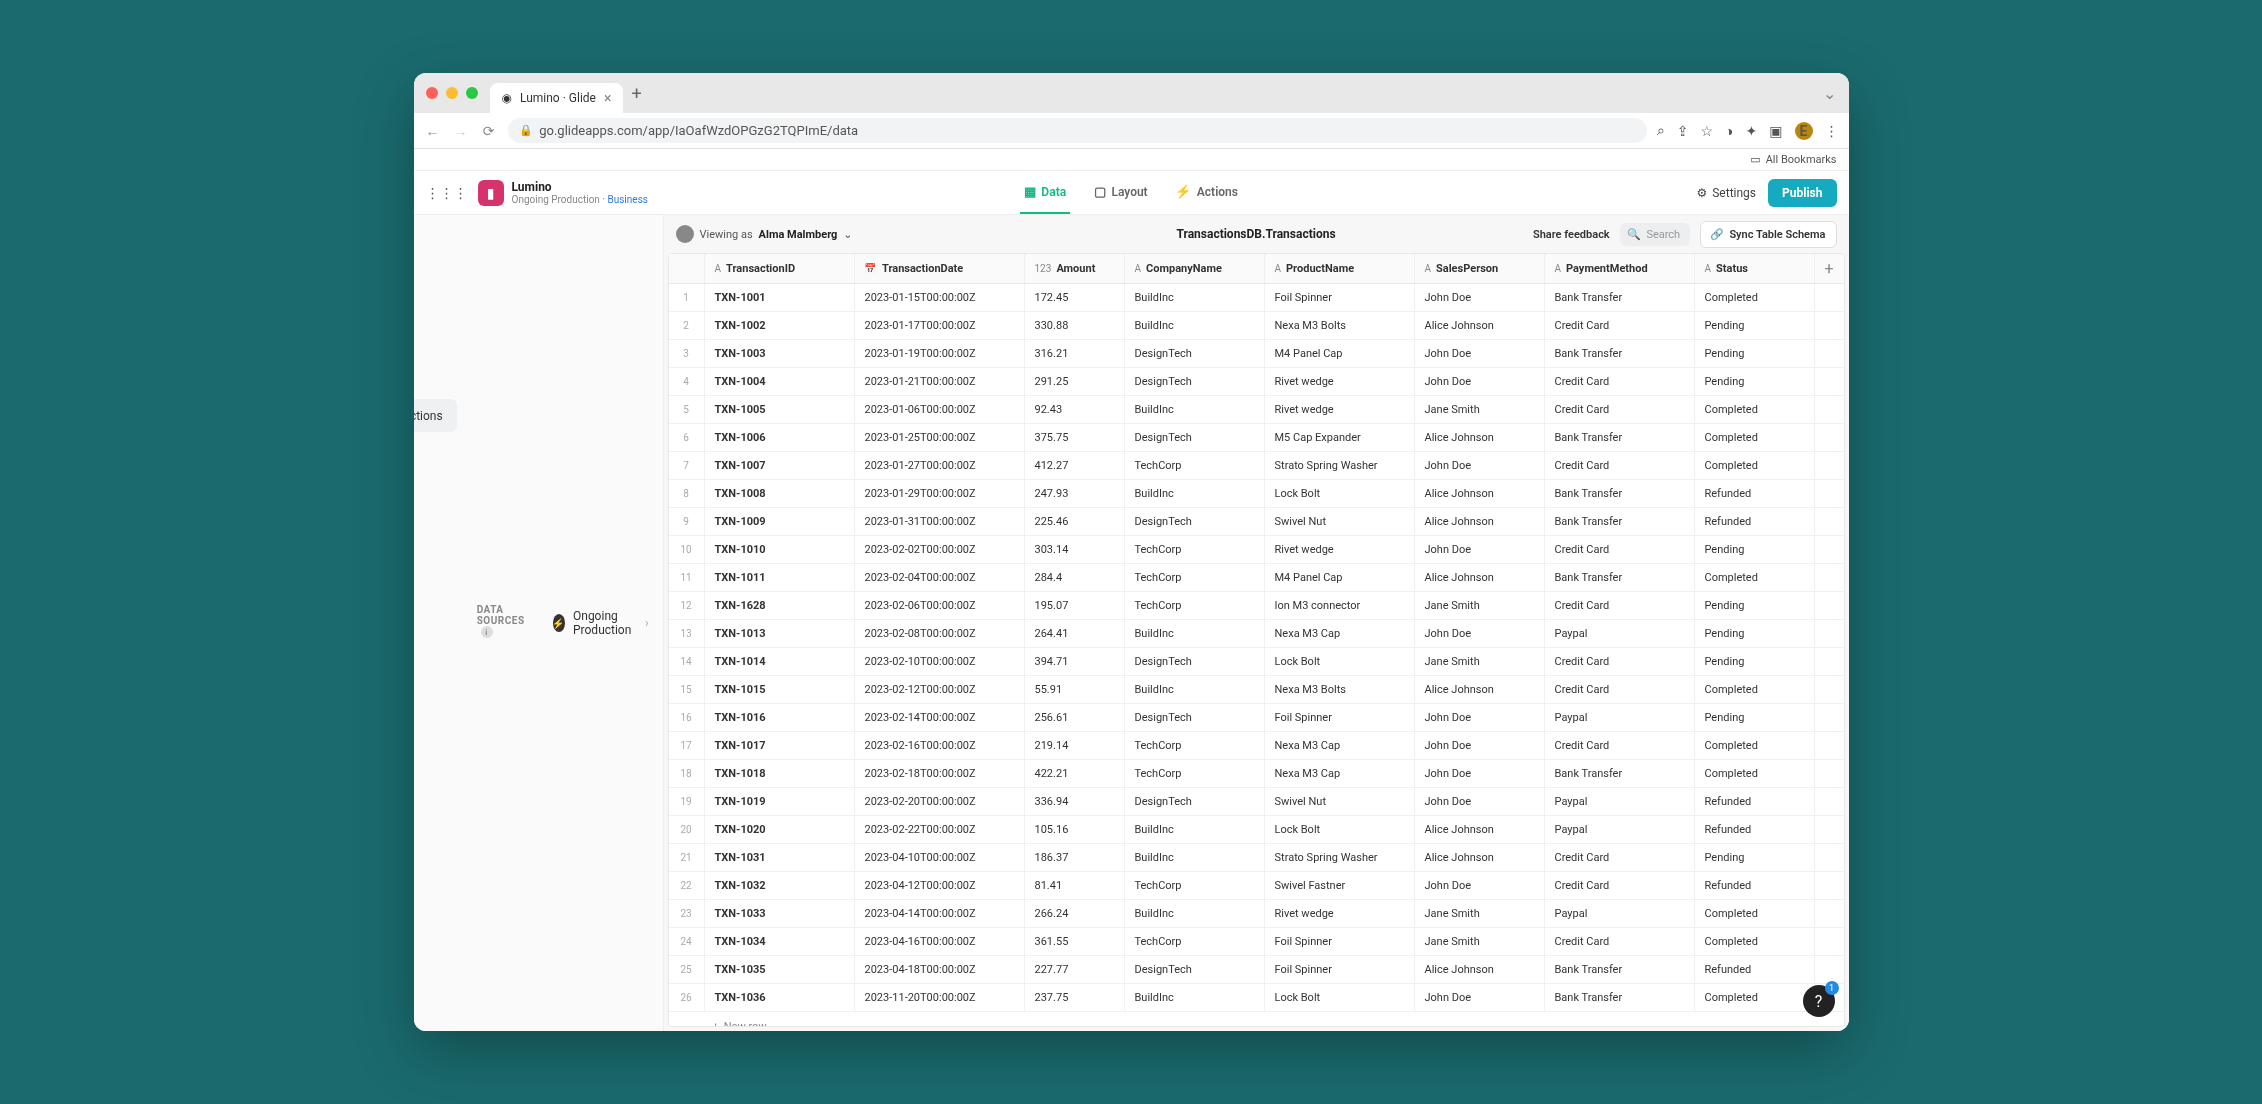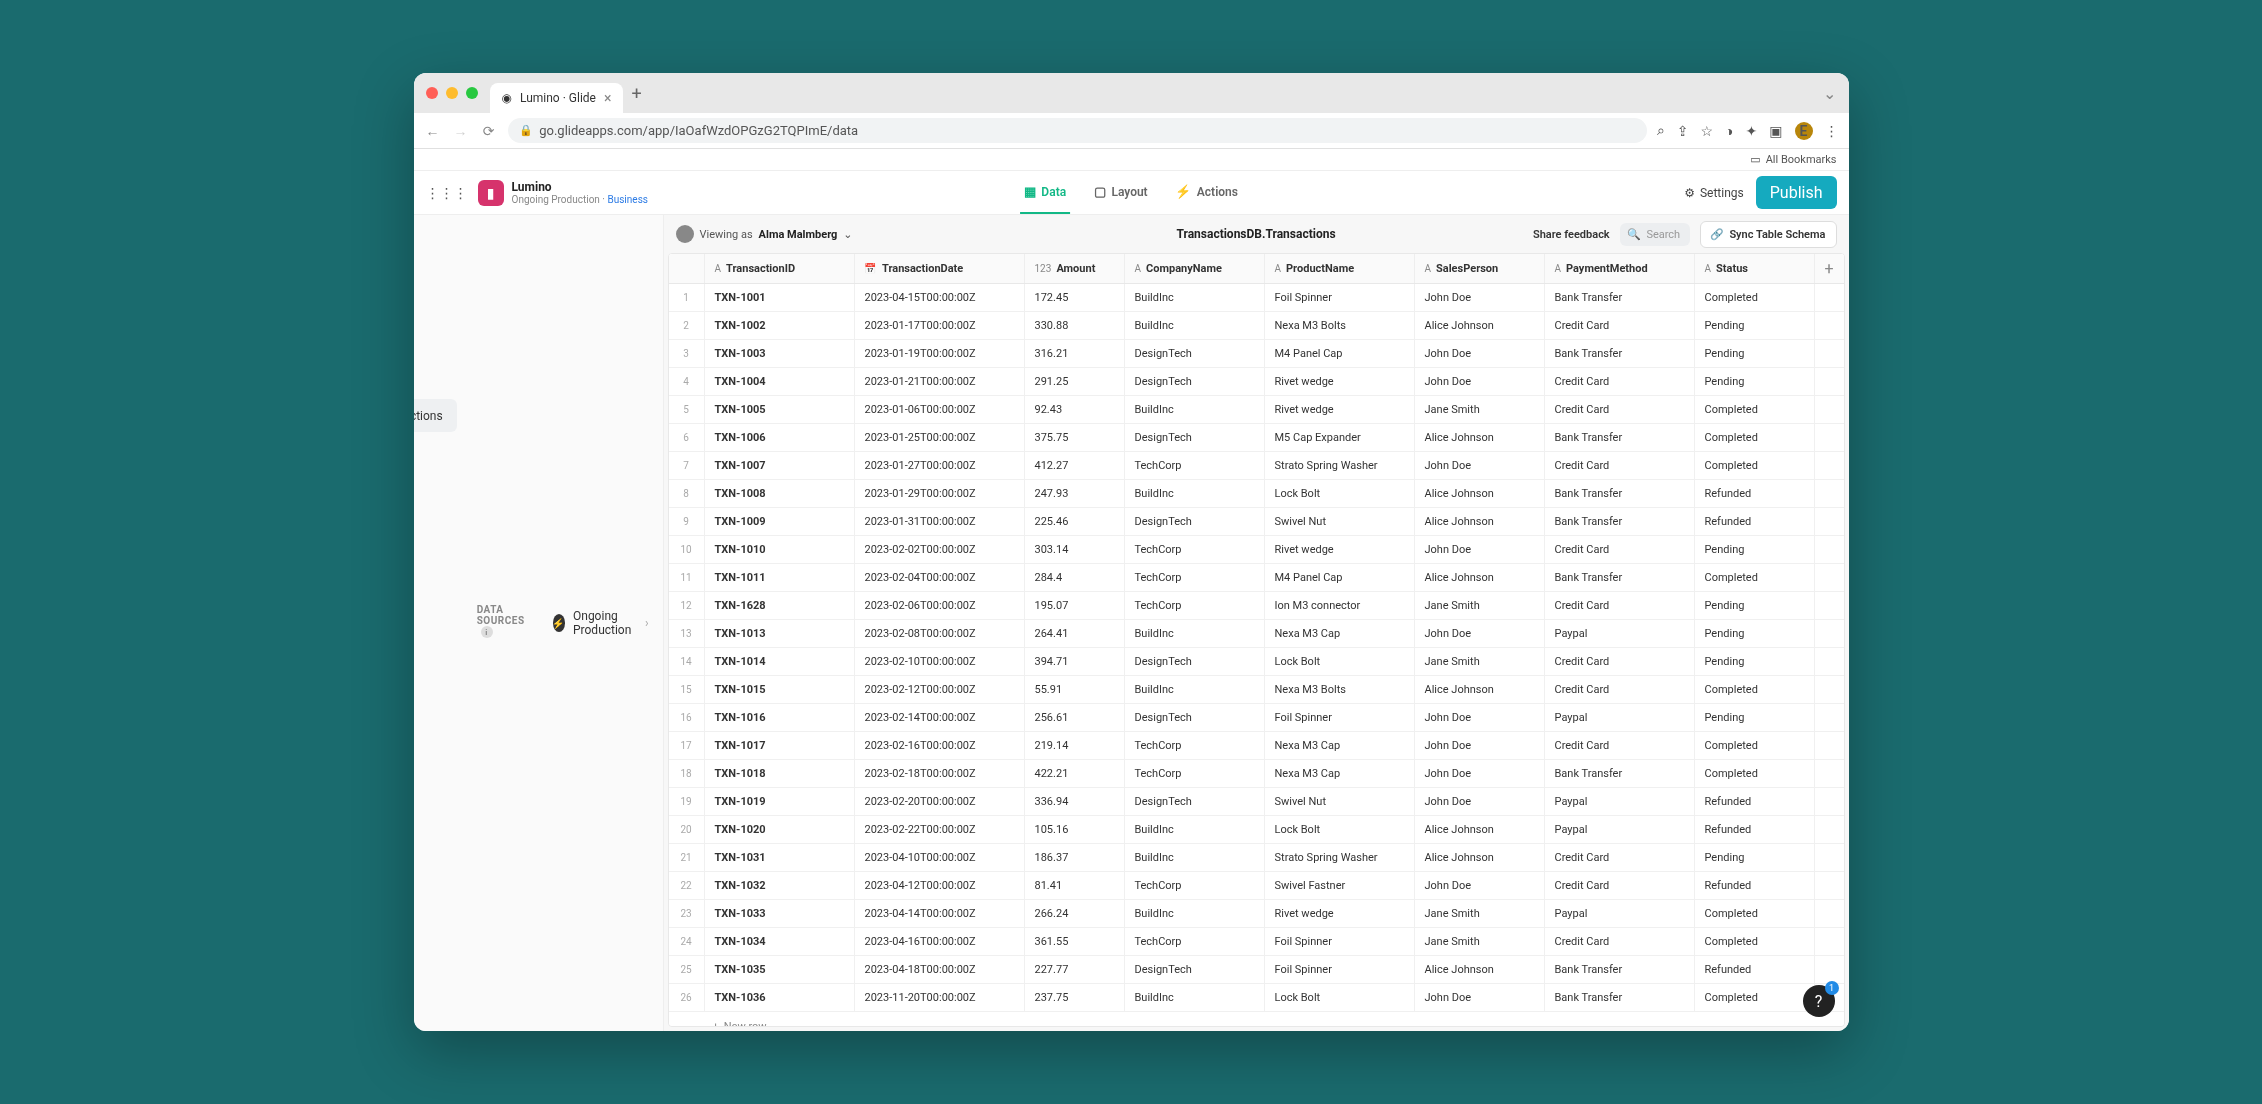--- a/index.html
+++ b/index.html
@@ -30,21 +30,21 @@
 .app-title-wrap { display: flex; flex-direction: column; }
 .app-title { font-size: 12px; font-weight: 700; color: #222; }
 .app-sub { font-size: 10px; color: #888; }
 .app-sub .plan { color: #2c7be5; }
 .app-tabs { position: absolute; left: 50%; transform: translateX(-50%); display: flex; gap: 20px; }
 .app-tab { display: flex; align-items: center; gap: 5px; font-size: 12px; font-weight: 600; color: #666; cursor: pointer; padding: 13px 4px; border-bottom: 2px solid transparent; }
 .app-tab.active { color: #12b886; border-bottom-color: #12b886; }
 .app-tab .ico { font-size: 13px; }
 .app-header-right { margin-left: auto; display: flex; align-items: center; gap: 12px; }
 .btn-settings { display: flex; align-items: center; gap: 5px; font-size: 12px; color: #444; cursor: pointer; }
-.btn-publish { background: #15aabf; color: #fff; font-size: 16px; font-weight: 400; border: none; border-radius: 6px; padding: 7px 14px; cursor: pointer; }
+.btn-publish { background: #15aabf; color: #fff; font-size: 12px; font-weight: 700; border: none; border-radius: 6px; padding: 7px 14px; cursor: pointer; }
 .app-body { flex: 1; display: flex; overflow: hidden; position: relative; }
 .sidebar { width: 250px; background: #fafafa; border-right: 1px solid #eee; display: flex; padding: 10px 0; justify-content: flex-end; }
 .sidebar-head { display: flex; justify-content: space-between; align-items: center; padding: 4px 14px 8px; font-size: 10px; font-weight: 700; color: #888; letter-spacing: 0.5px; }
 .sidebar-head .info-ico { background: #ddd; border-radius: 50%; width: 12px; height: 12px; display: inline-flex; align-items: center; justify-content: center; font-size: 8px; margin-left: 4px; }
 .sidebar-head .plus { font-size: 16px; color: #555; cursor: pointer; }
 .sidebar-item { display: flex; align-items: center; gap: 8px; padding: 7px 14px; font-size: 12px; color: #333; cursor: pointer; border-radius: 6px; margin: 0 6px; }
 .sidebar-item.active { background: #eef0f2; }
 .sidebar-item .ico { width: 16px; text-align: center; color: #666; font-size: 13px; }
 .sidebar-spacer { flex: 1; }
 .ds-item { display: flex; align-items: center; gap: 8px; padding: 7px 14px; font-size: 12px; color: #333; cursor: pointer; }
@@ -248,21 +248,21 @@
                 </div><div class="col-head" style="width: 120px;">
                   <span class="type-ico">A</span>
                   <span>Status</span>
                 </div></div>
             <div class="add-col">+</div>
           </div>
           <div id="grid-rows">
               <div class="grid-row">
                 <div class="rownum">1</div>
                 <div class="cell bold" style="width:150px">TXN-1001</div>
-                <div class="cell" style="width:170px">2023-04-15T00:00:00Z</div>
+                <div class="cell" style="width:170px">2023-01-15T00:00:00Z</div>
                 <div class="cell" style="width:100px">172.45</div>
                 <div class="cell" style="width:140px">BuildInc</div>
                 <div class="cell" style="width:150px">Foil Spinner</div>
                 <div class="cell" style="width:130px">John Doe</div>
                 <div class="cell" style="width:150px">Bank Transfer</div>
                 <div class="cell" style="width:120px">Completed</div>
               </div>
               <div class="grid-row">
                 <div class="rownum">2</div>
                 <div class="cell bold" style="width:150px">TXN-1002</div>

